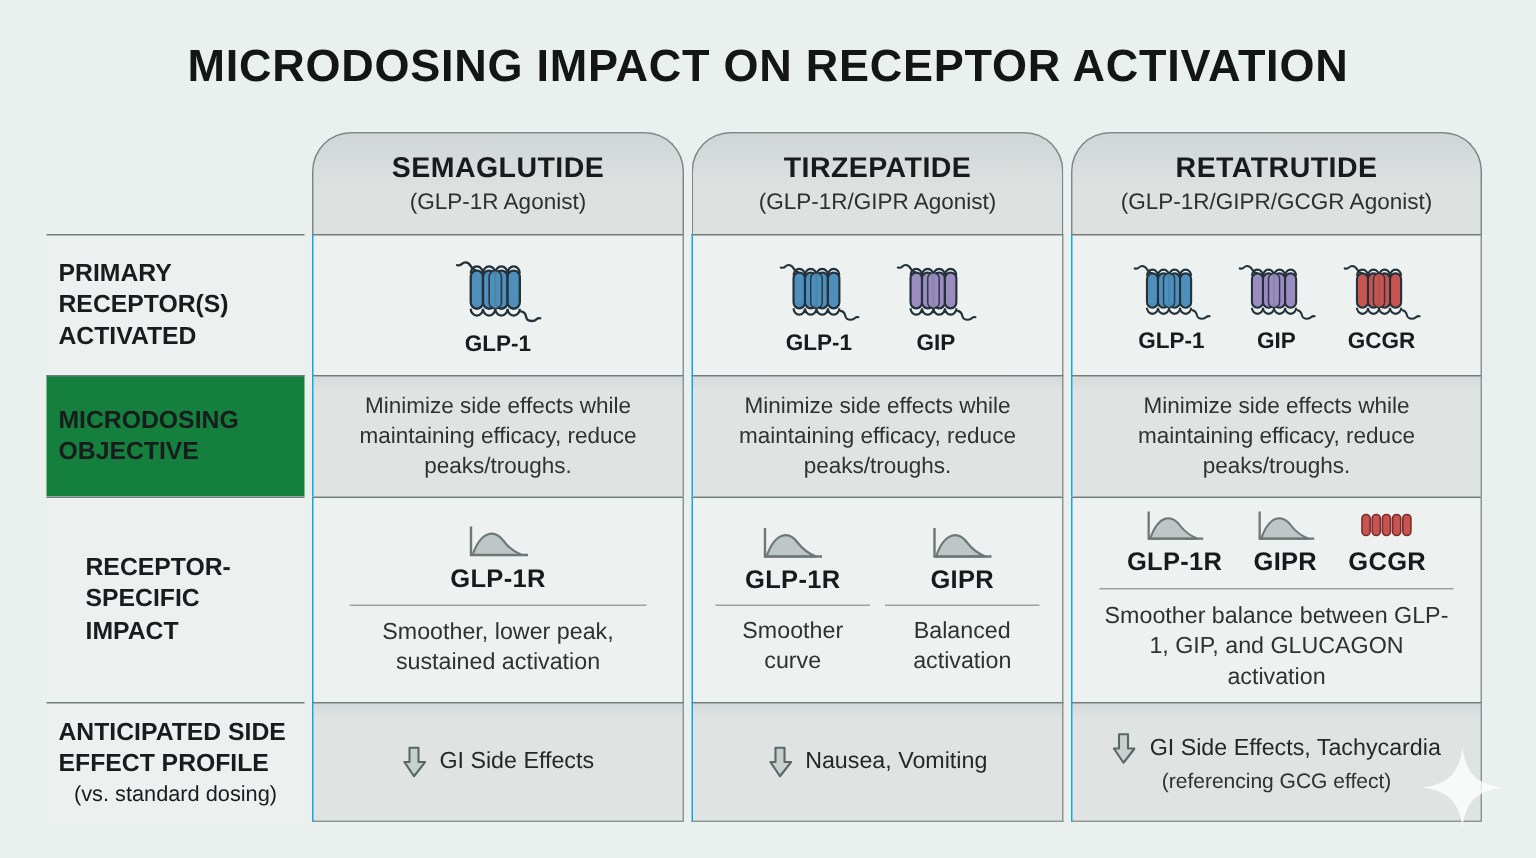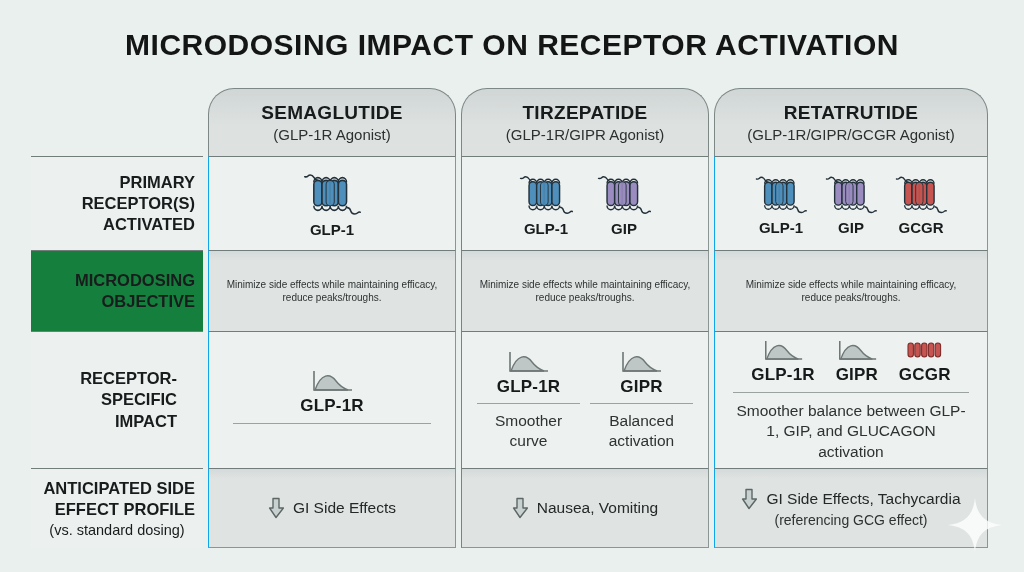--- a/index.html
+++ b/index.html
@@ -34,42 +34,42 @@
     border-radius:26px 26px 0 0;
     background:linear-gradient(180deg,#d0d6d5 0%,#dde2e1 55%);
     display:flex; flex-direction:column; align-items:center; justify-content:center;
     text-align:center;
   }
   .hdr .drug { font-size:19px; font-weight:800; letter-spacing:.3px; color:#181b1b; }
   .hdr .sub  { font-size:15px; color:#2c3130; margin-top:2px; }
   .lbl {
     border-top:1px solid #727c7b;
     display:flex; flex-direction:column; align-items:center; justify-content:center;
-    text-align:right;
+    text-align:left;
     font-weight:800;
     font-size:16.5px;
     line-height:1.28;
     padding:4px 8px;
     color:#191c1c;
     background:#ecf0ef;
   }
   .lbl.dark { background:#15803d; }
   .lbl .lbl-sub { font-weight:400; font-size:14.5px; margin-top:1px; }
   .cell {
     border-left:1px solid #0ea5e9;
     border-right:1px solid #8b9594;
     border-top:1px solid #727c7b;
     background:#edf1f0;
     display:flex; flex-direction:column; align-items:center; justify-content:center;
     text-align:center;
     padding:6px 10px;
   }
   .cell.dark { background:linear-gradient(180deg,#d4dad9 0px,#dfe4e3 10px); }
   .cell.last { border-bottom:1px solid #8b9594; }
-  .obj-text { font-size:10px; line-height:1.35; color:#2e3332; padding:0 6px; }
+  .obj-text { font-size:15px; line-height:1.35; color:#2e3332; padding:0 6px; }
   .receptor-row { display:flex; gap:22px; align-items:flex-end; justify-content:center; }
   .receptor { display:flex; flex-direction:column; align-items:center; }
   .receptor .r-name { font-size:15px; font-weight:800; margin-top:2px; color:#191c1c; }
   .impact-items { display:flex; gap:26px; align-items:flex-end; justify-content:center; }
   .impact-item { display:flex; flex-direction:column; align-items:center; }
   .impact-name { font-size:17px; font-weight:800; color:#171a1a; margin-top:2px; letter-spacing:.2px; }
   .rule { height:1px; background:#9aa3a2; width:88%; margin:7px auto 8px; }
   .rule.narrow { width:100%; margin:6px auto 7px; }
   .impact-desc { font-size:15.5px; line-height:1.3; color:#2e3332; }
   .impact-split { display:flex; width:100%; justify-content:space-around; }
@@ -207,20 +207,21 @@
   <div class="cell">
     <div class="impact-item">
       <span>
           <svg width="46" height="26" viewBox="0 0 46 26">
             <use href="#curve"></use>
           </svg>
         </span>
       <span class="impact-name">GLP-1R</span>
     </div>
     <div class="rule"></div>
+    <div class="impact-desc" style="max-width:190px">Smoother, lower peak, sustained activation</div>
   </div>
   <div class="cell">
     <div class="impact-split">
       <div class="impact-sub">
         <span>
             <svg width="46" height="26" viewBox="0 0 46 26">
               <use href="#curve"></use>
             </svg>
           </span>
         <span class="impact-name">GLP-1R</span>

